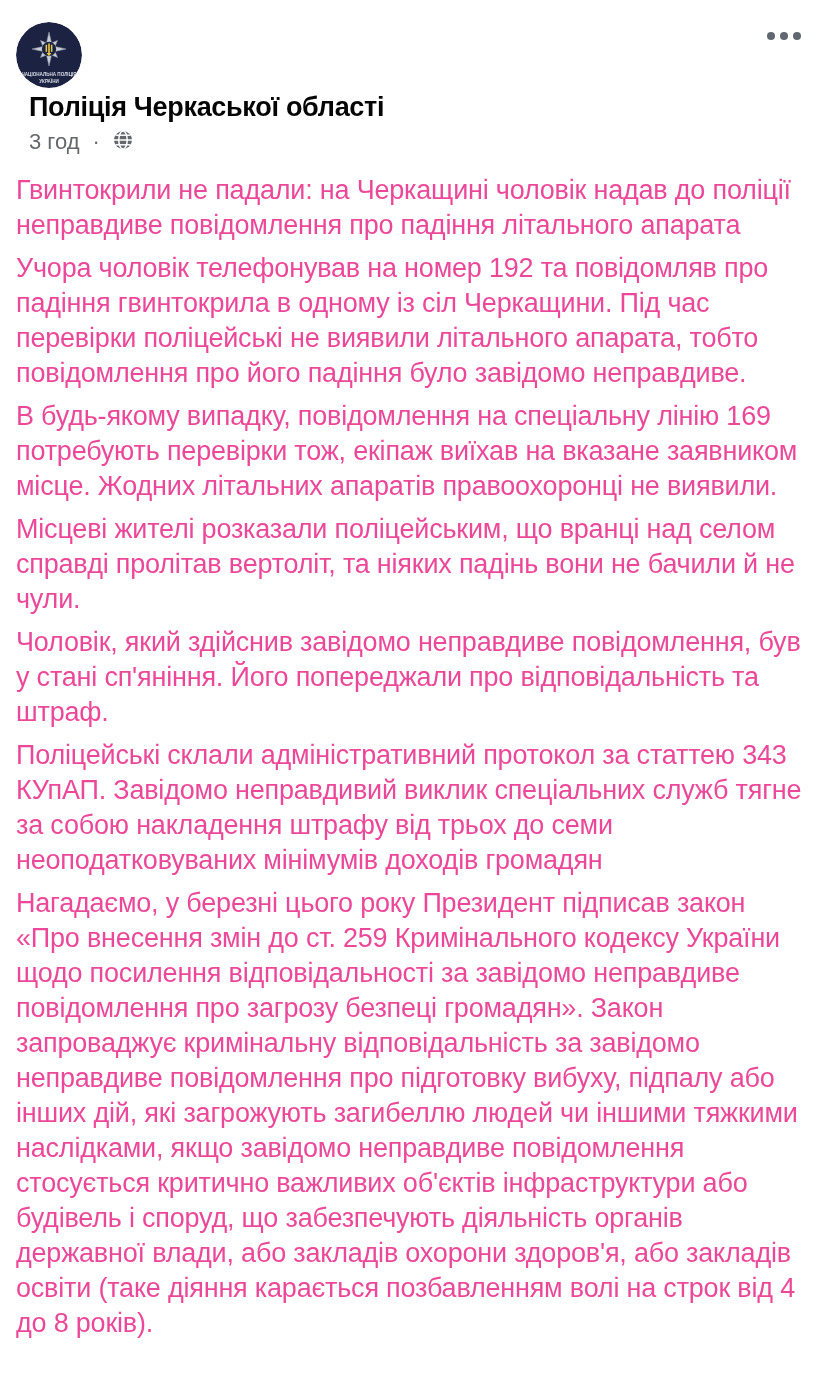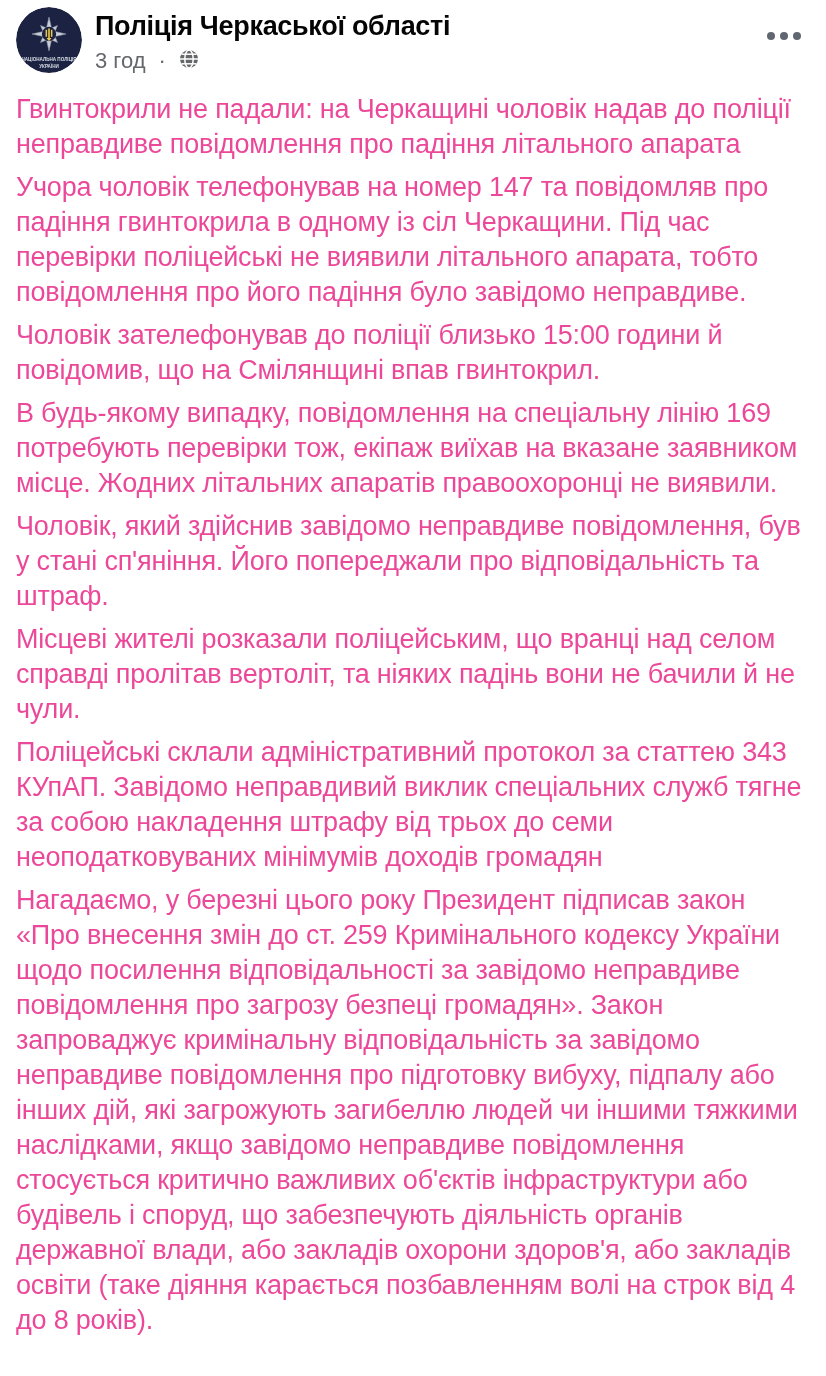--- a/index.html
+++ b/index.html
@@ -14,22 +14,23 @@
     font-family: "Liberation Sans", "DejaVu Sans", sans-serif;
     color: #050505;
   }
   .post {
     padding: 0 16px;
     position: relative;
   }
   .post-header {
     display: flex;
     align-items: flex-start;
-    padding-top: 7px;
+    padding-top: 22px;
     position: relative;
+    flex-direction: column;
   }
   .avatar {
     width: 66px;
     height: 66px;
     border-radius: 50%;
     flex: 0 0 66px;
     overflow: hidden;
     cursor: pointer;
   }
   .avatar svg { display: block; }
@@ -130,22 +131,21 @@
     <div class="options-btn">
       <span class="dot"></span>
       <span class="dot"></span>
       <span class="dot"></span>
     </div>
 
   </div>
 
   <div class="post-body">
     <p>Гвинтокрили не падали: на Черкащині чоловік надав до поліції неправдиве повідомлення про падіння літального апарата</p>
-    <p>Учора чоловік телефонував на номер 147 та повідомляв про падіння гвинтокрила в одному із сіл Черкащини. Під час перевірки поліцейські не виявили літального апарата, тобто повідомлення про його падіння було завідомо неправдиве.</p>
-    <p>Чоловік зателефонував до поліції близько 15:00 години й повідомив, що на Смілянщині впав гвинтокрил.</p>
+    <p>Учора чоловік телефонував на номер 192 та повідомляв про падіння гвинтокрила в одному із сіл Черкащини. Під час перевірки поліцейські не виявили літального апарата, тобто повідомлення про його падіння було завідомо неправдиве.</p>
     <p>В будь-якому випадку, повідомлення на спеціальну лінію 169 потребують перевірки тож, екіпаж виїхав на вказане заявником місце. Жодних літальних апаратів правоохоронці не виявили.</p>
+    <p>Місцеві жителі розказали поліцейським, що вранці над селом справді пролітав вертоліт, та ніяких падінь вони не бачили й не чули.</p>
     <p>Чоловік, який здійснив завідомо неправдиве повідомлення, був у стані сп'яніння. Його попереджали про відповідальність та штраф.</p>
-    <p>Місцеві жителі розказали поліцейським, що вранці над селом справді пролітав вертоліт, та ніяких падінь вони не бачили й не чули.</p>
     <p>Поліцейські склали адміністративний протокол за статтею 343 КУпАП. Завідомо неправдивий виклик спеціальних служб тягне за собою накладення штрафу від трьох до семи неоподатковуваних мінімумів доходів громадян</p>
     <p>Нагадаємо, у березні цього року Президент підписав закон «Про внесення змін до ст. 259 Кримінального кодексу України щодо посилення відповідальності за завідомо неправдиве повідомлення про загрозу безпеці громадян». Закон запроваджує кримінальну відповідальність за завідомо неправдиве повідомлення про підготовку вибуху, підпалу або інших дій, які загрожують загибеллю людей чи іншими тяжкими наслідками, якщо завідомо неправдиве повідомлення стосується критично важливих об'єктів інфраструктури або будівель і споруд, що забезпечують діяльність органів державної влади, або закладів охорони здоров'я, або закладів освіти (таке діяння карається позбавленням волі на строк від 4 до 8 років).</p>
   </div>
 
 </div>
 
 </body></html>

